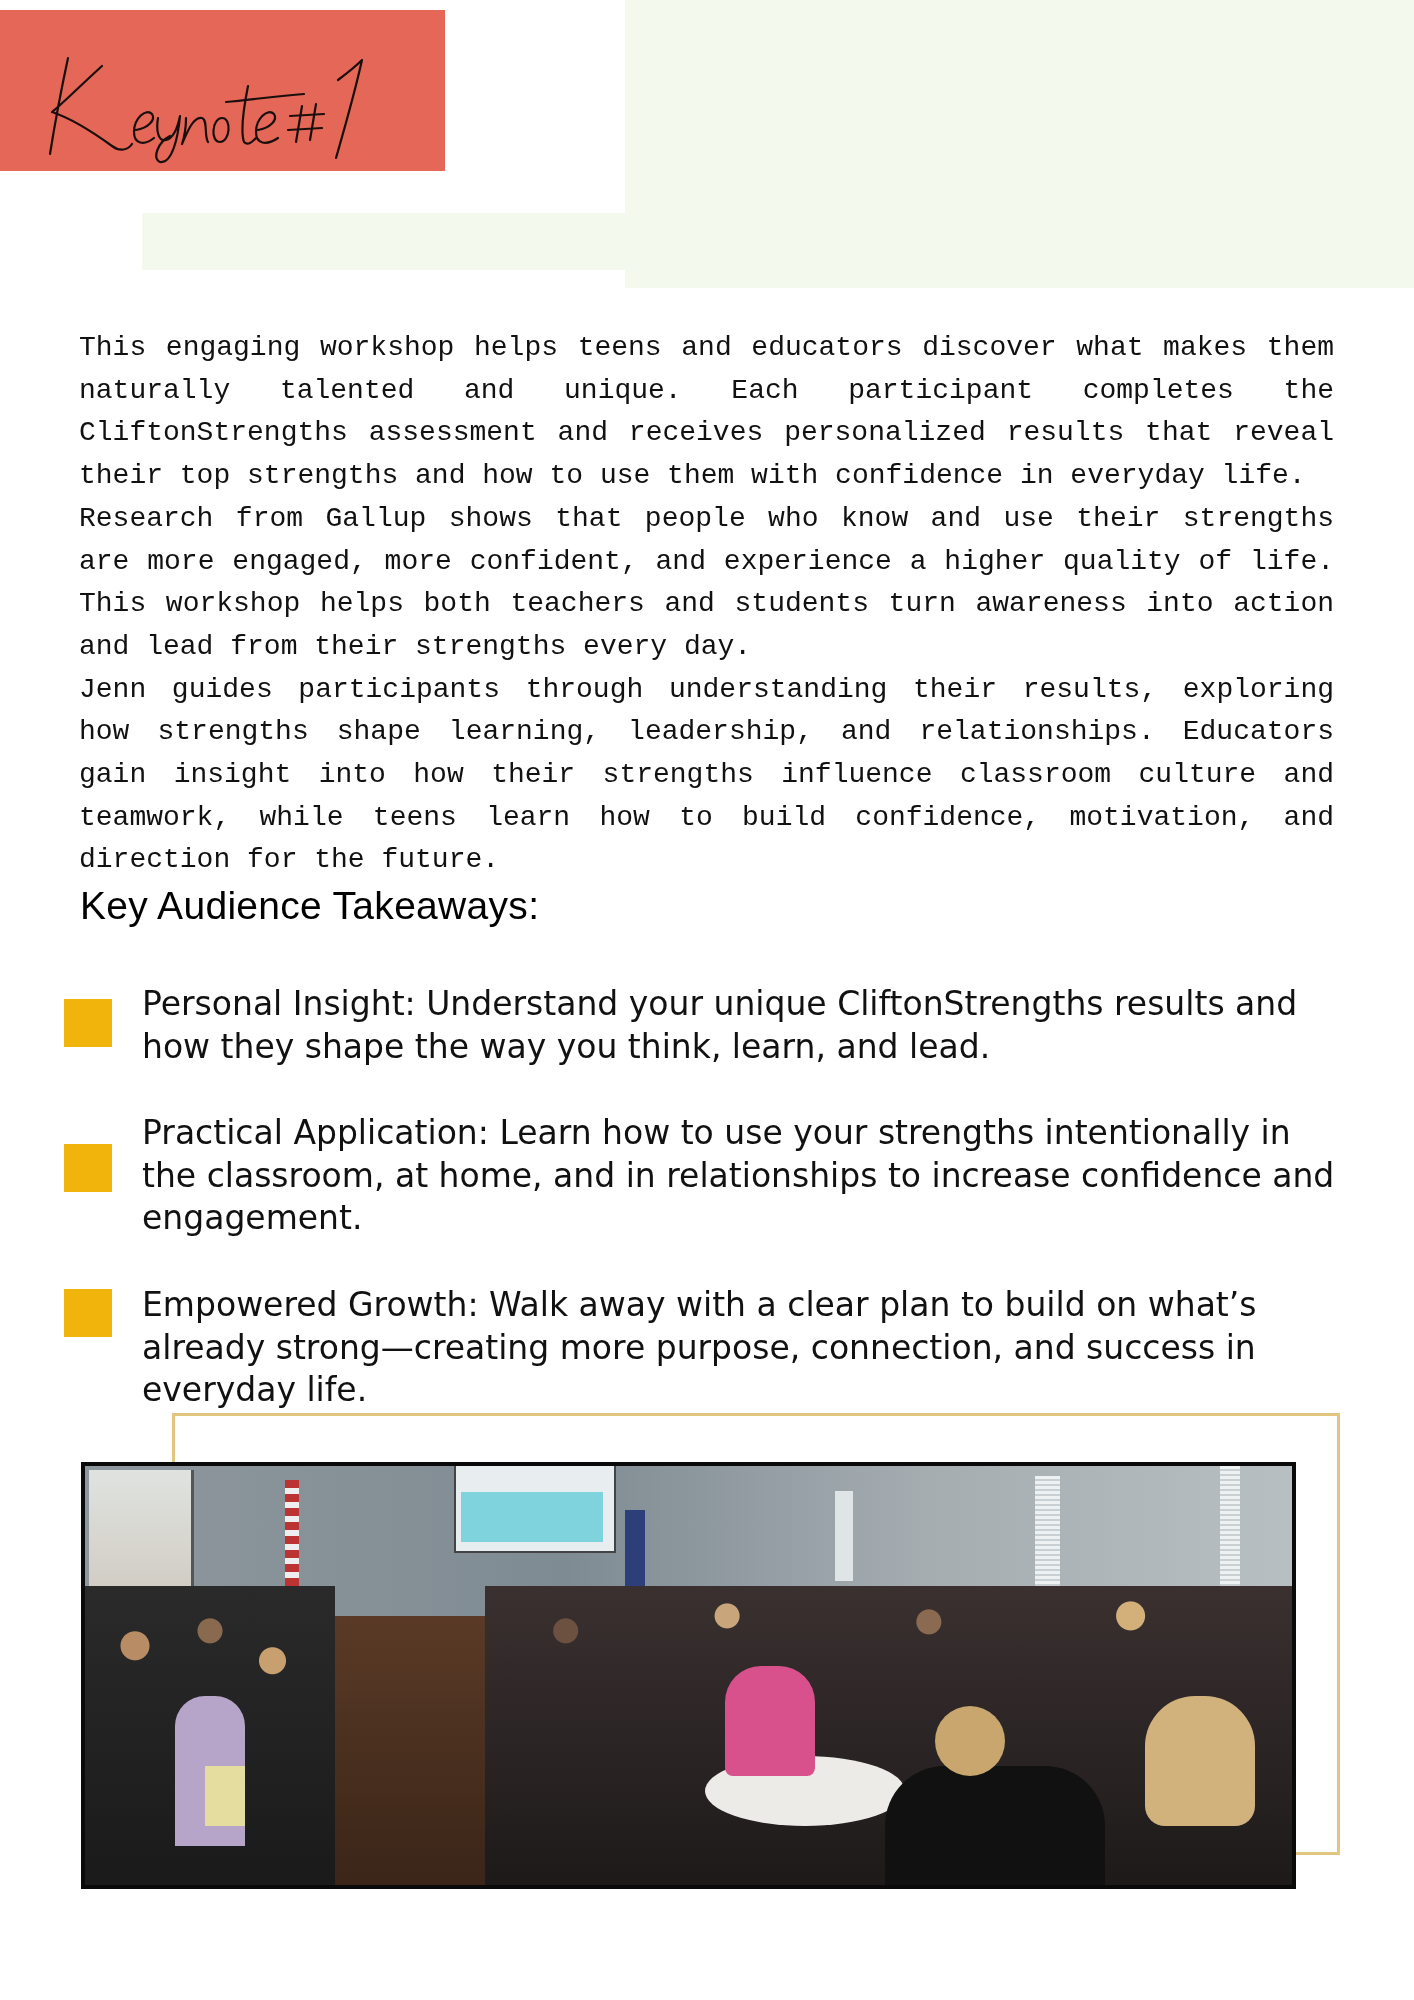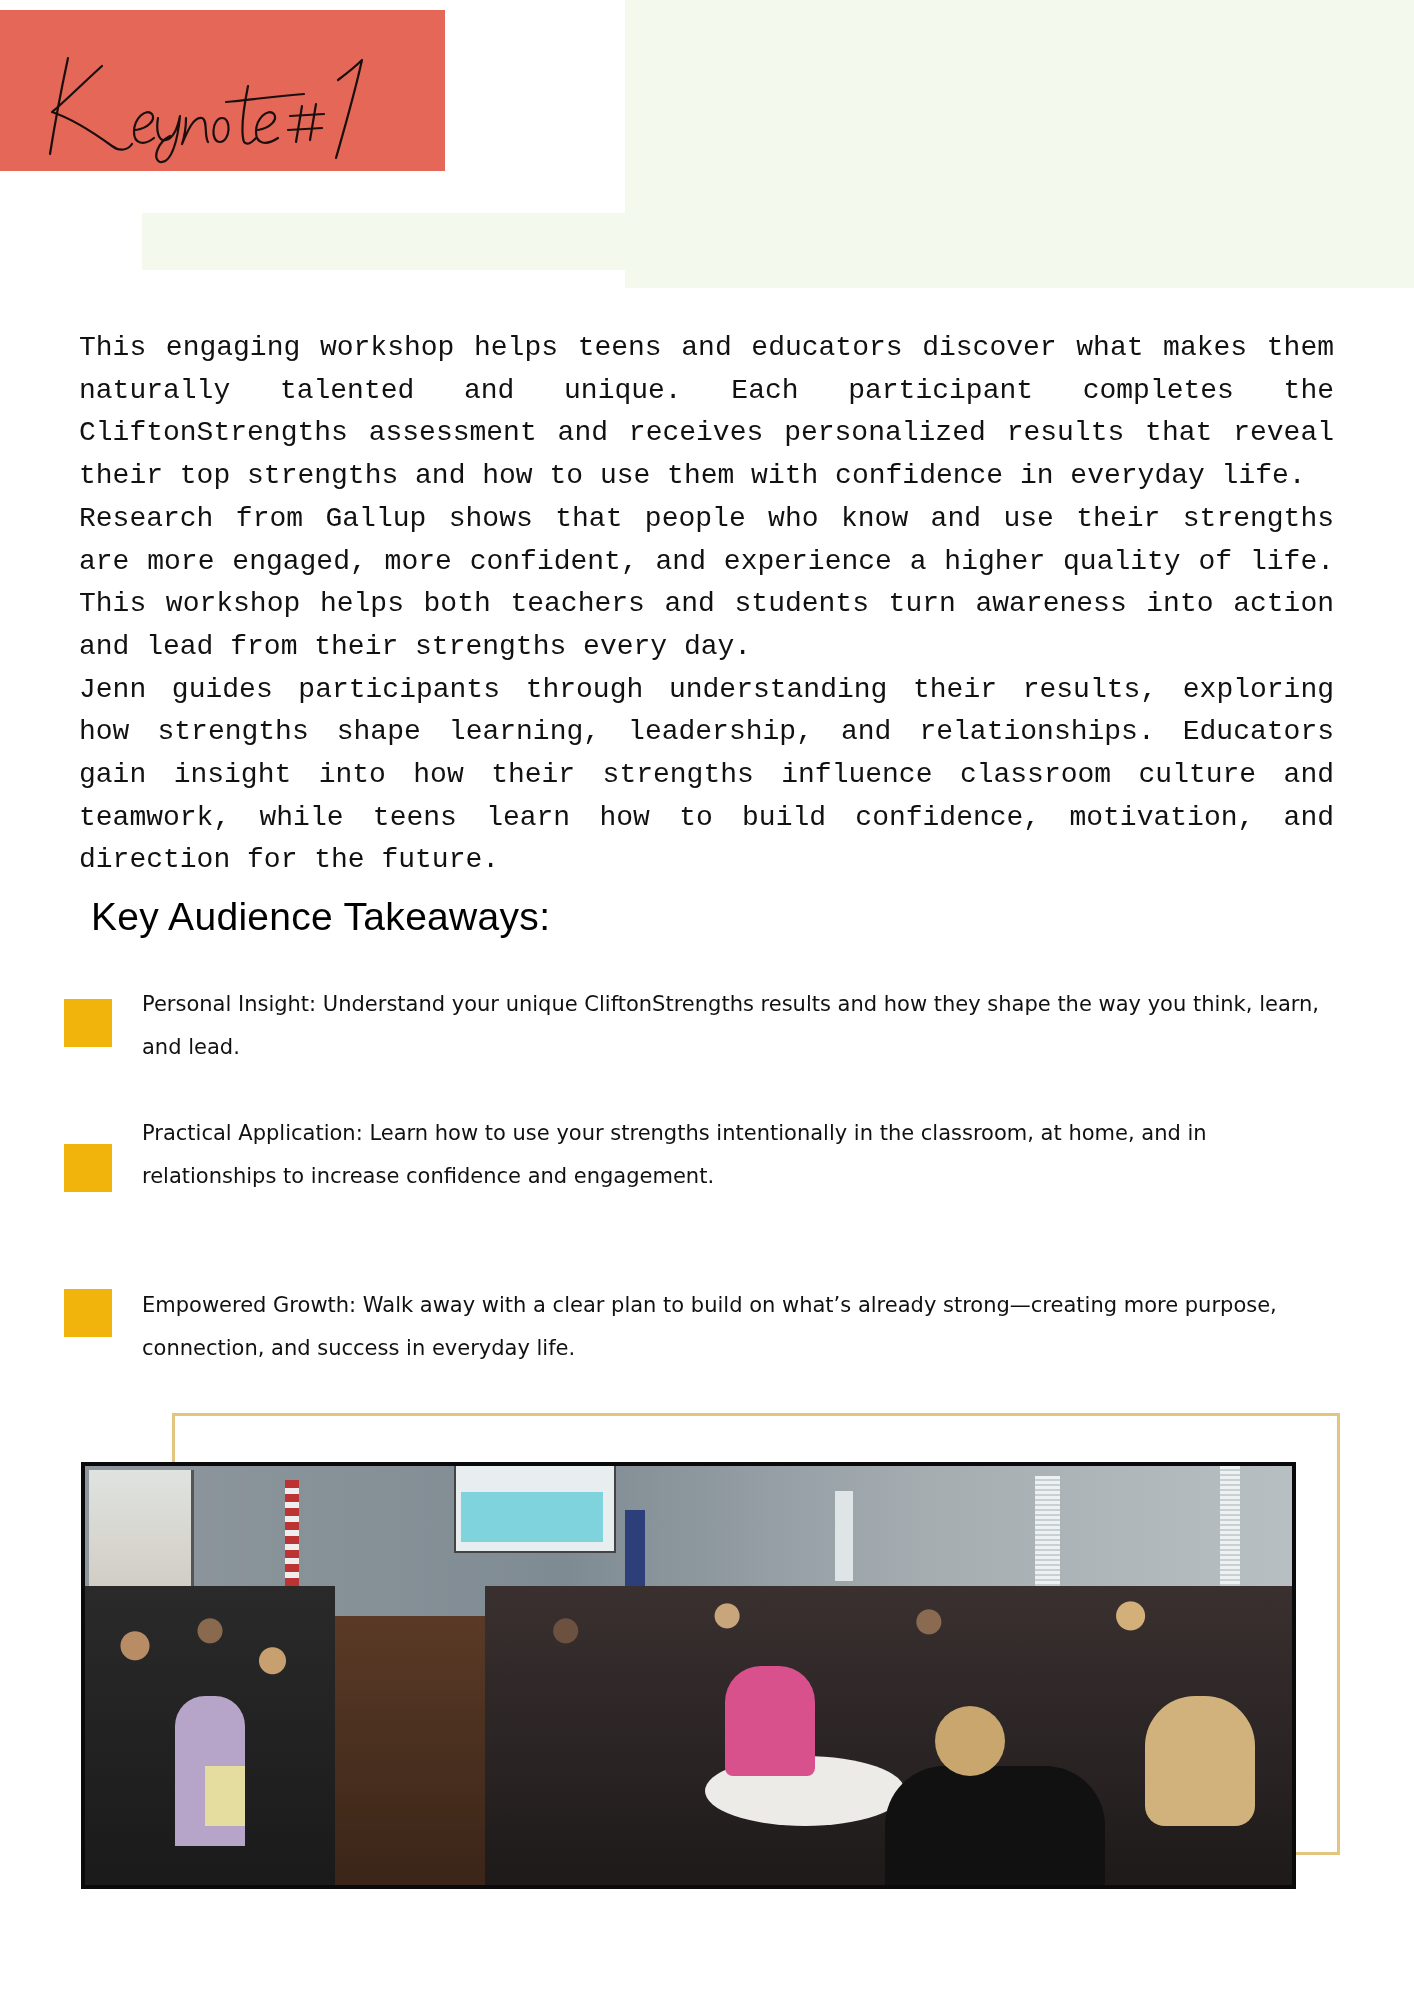--- a/index.html
+++ b/index.html
@@ -17,28 +17,28 @@
   .title { position: absolute; left: 120px; top: 208px; width: 1138px; text-align: center;
            font-family: "DejaVu Sans", sans-serif; font-weight: bold; font-size: 38px;
            line-height: 56px; letter-spacing: 1.2px; color: #000; margin: 0; }
   .title span { display: block; }
 
   .body-text { position: absolute; left: 79px; top: 327px; width: 1255px;
                font-family: Liberation Mono, monospace; font-size: 28px; line-height: 42.7px;
                text-align: justify; color: #111; margin: 0; }
   .body-text p { margin: 0; text-align: justify; text-align-last: left; }
 
-  .takeaways-heading { position: absolute; left: 79px; top: 880px; margin: 12px;
+  .takeaways-heading { position: absolute; left: 79px; top: 880px; margin: 1px;
                        font-family: "Liberation Sans", sans-serif; font-weight: normal;
                        font-size: 39px; line-height: 50px; color: #000; letter-spacing: 0.3px; }
 
   .bullet { position: absolute; left: 64px; width: 1290px; }
   .bullet .square { position: absolute; left: 0; width: 48px; height: 48px; background: #F0B40C; }
   .bullet .btext { position: absolute; left: 78px; top: 0; width: 1200px;
-                   font-family: "DejaVu Sans", sans-serif; font-size: 21px; line-height: 42.7px; color: #111; }
+                   font-family: "DejaVu Sans", sans-serif; font-size: 33px; line-height: 42.7px; color: #111; }
 
   .gold-frame { position: absolute; left: 172px; top: 1413px; width: 1162px; height: 436px;
                 border: 3px solid #E2C67F; }
 
   .photo { position: absolute; left: 81px; top: 1462px; width: 1207px; height: 419px;
            border: 4px solid #0a0a0a; overflow: hidden; background: #8d969c; }
   .photo > div { position: absolute; }
 </style>
 </head>
 <body>

